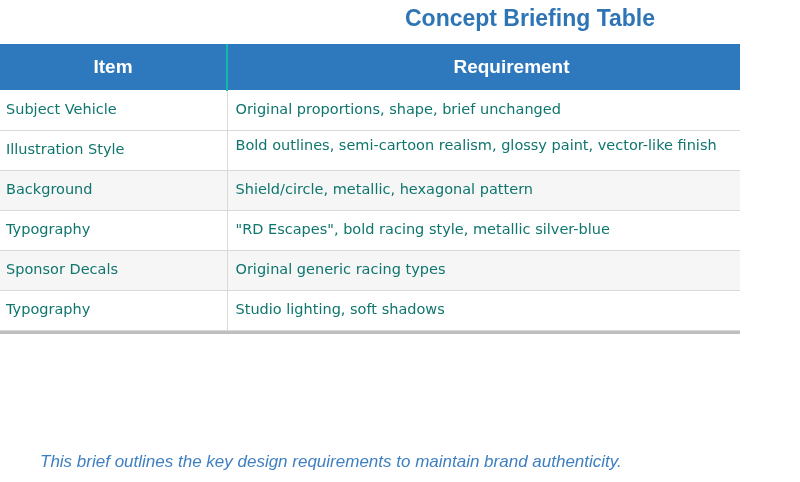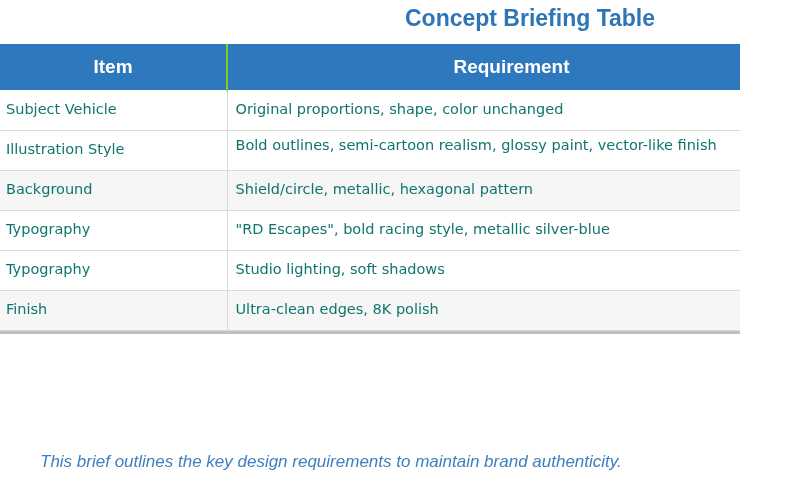--- a/index.html
+++ b/index.html
@@ -62,21 +62,21 @@
 
   table.brief thead th {
     background: #2E78BE;
     color: #ffffff;
     font-family: "Liberation Sans", sans-serif;
     font-size: 19px;
     font-weight: bold;
     text-align: center;
     height: 46px;
     padding: 0 6px;
-    border-right: 2px solid #84cc16;
+    border-right: 2px solid #14b8a6;
     border-bottom: 1px solid #ffffff;
     box-sizing: border-box;
   }
   table.brief thead th:last-child { border-right: none; }
 
   table.brief tbody td {
     font-family: "DejaVu Sans", sans-serif;
     font-size: 14.5px;
     color: #0f766e;
     height: 40px;
@@ -135,49 +135,49 @@
       <thead>
         <tr>
           <th>Item</th>
           <th>Requirement</th>
         </tr>
       </thead>
       <tbody>
 
         <tr class="odd">
           <td class="item">Subject Vehicle</td>
-          <td class="req">Original proportions, shape, color unchanged</td>
+          <td class="req">Original proportions, shape, brief unchanged</td>
         </tr>
 
 
         <tr class="odd wrap">
           <td class="item">Illustration Style</td>
           <td class="req">Bold outlines, semi-cartoon realism, glossy paint, vector-like finish</td>
         </tr>
 
         <tr class="even">
           <td class="item">Background</td>
           <td class="req">Shield/circle, metallic, hexagonal pattern</td>
         </tr>
 
         <tr class="odd">
           <td class="item">Typography</td>
           <td class="req">"RD Escapes", bold racing style, metallic silver-blue</td>
         </tr>
 
+        <tr class="even">
+          <td class="item">Sponsor Decals</td>
+          <td class="req">Original generic racing types</td>
+        </tr>
 
         <tr class="odd">
           <td class="item">Typography</td>
           <td class="req">Studio lighting, soft shadows</td>
         </tr>
 
-        <tr class="even">
-          <td class="item">Finish</td>
-          <td class="req">Ultra-clean edges, 8K polish</td>
-        </tr>
 
       </tbody>
     </table>
   </div>
 
   <div class="footer">This brief outlines the key design requirements to maintain brand authenticity.</div>
 
 </div>
 
 </body></html>

